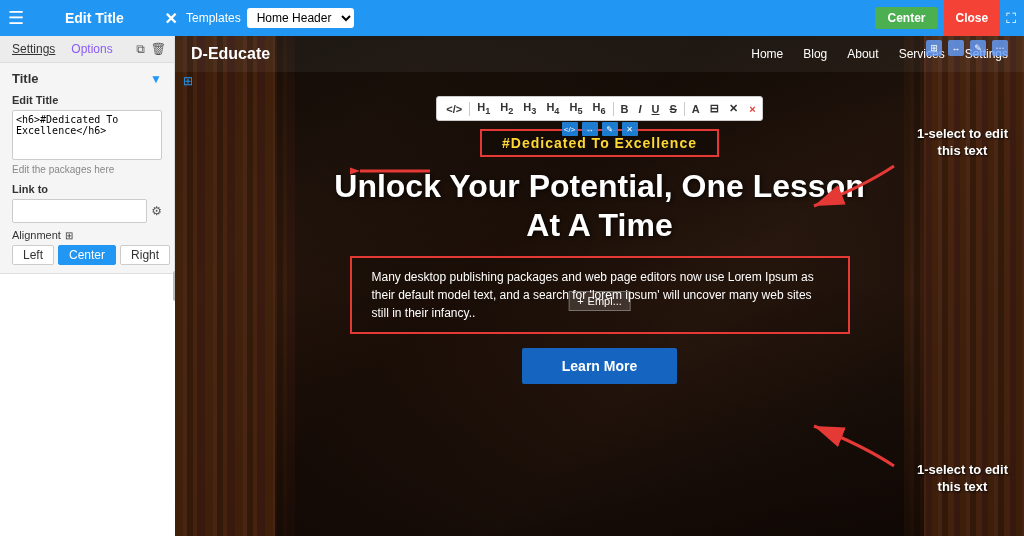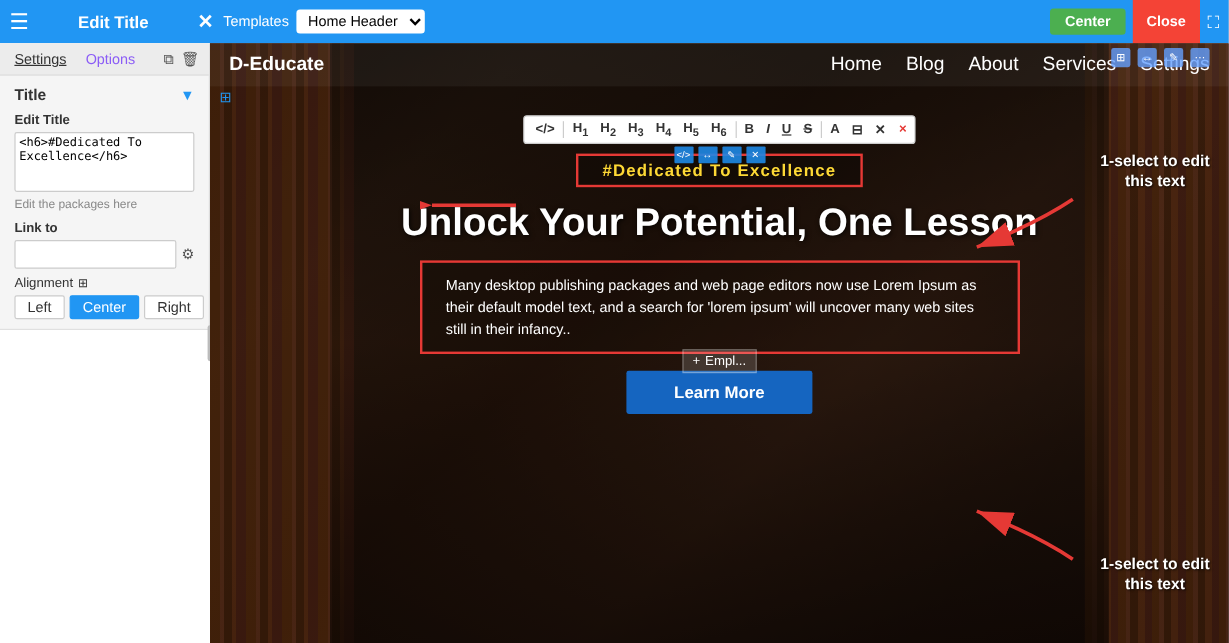--- a/index.html
+++ b/index.html
@@ -323,21 +323,21 @@
       font-size: 16px;
       font-weight: bold;
       margin-right: auto;
     }
     .site-nav {
       display: flex;
       gap: 20px;
     }
     .nav-item {
       color: white;
-      font-size: 16px;
+      font-size: 12px;
       cursor: pointer;
     }
 
     
     .canvas-top-icons {
       position: absolute;
       top: 4px;
       right: 16px;
       display: flex;
       gap: 6px;
@@ -665,20 +665,21 @@
           <button class="tb-btn">A</button>
           <button class="tb-btn">⊟</button>
           <button class="tb-btn">✕</button>
           <button class="tb-close">×</button>
         </div>
 
         <div class="hero-tag">#Dedicated To Excellence</div>
 
         <div class="hero-title">
           <div>Unlock Your Potential, One Lesson</div>
+          <div>At A Time</div>
         </div>
 
         <div class="hero-desc-box">Many desktop publishing packages and web page editors now use Lorem Ipsum as their default model text, and a search for 'lorem ipsum' will uncover many web sites still in their infancy..</div>
 
         <button class="learn-more-btn">Learn More</button>
 
       </div>
 
       <div class="annotation" style="top: 90px; right: 16px; color: white;">
         1-select to edit<br>this text

